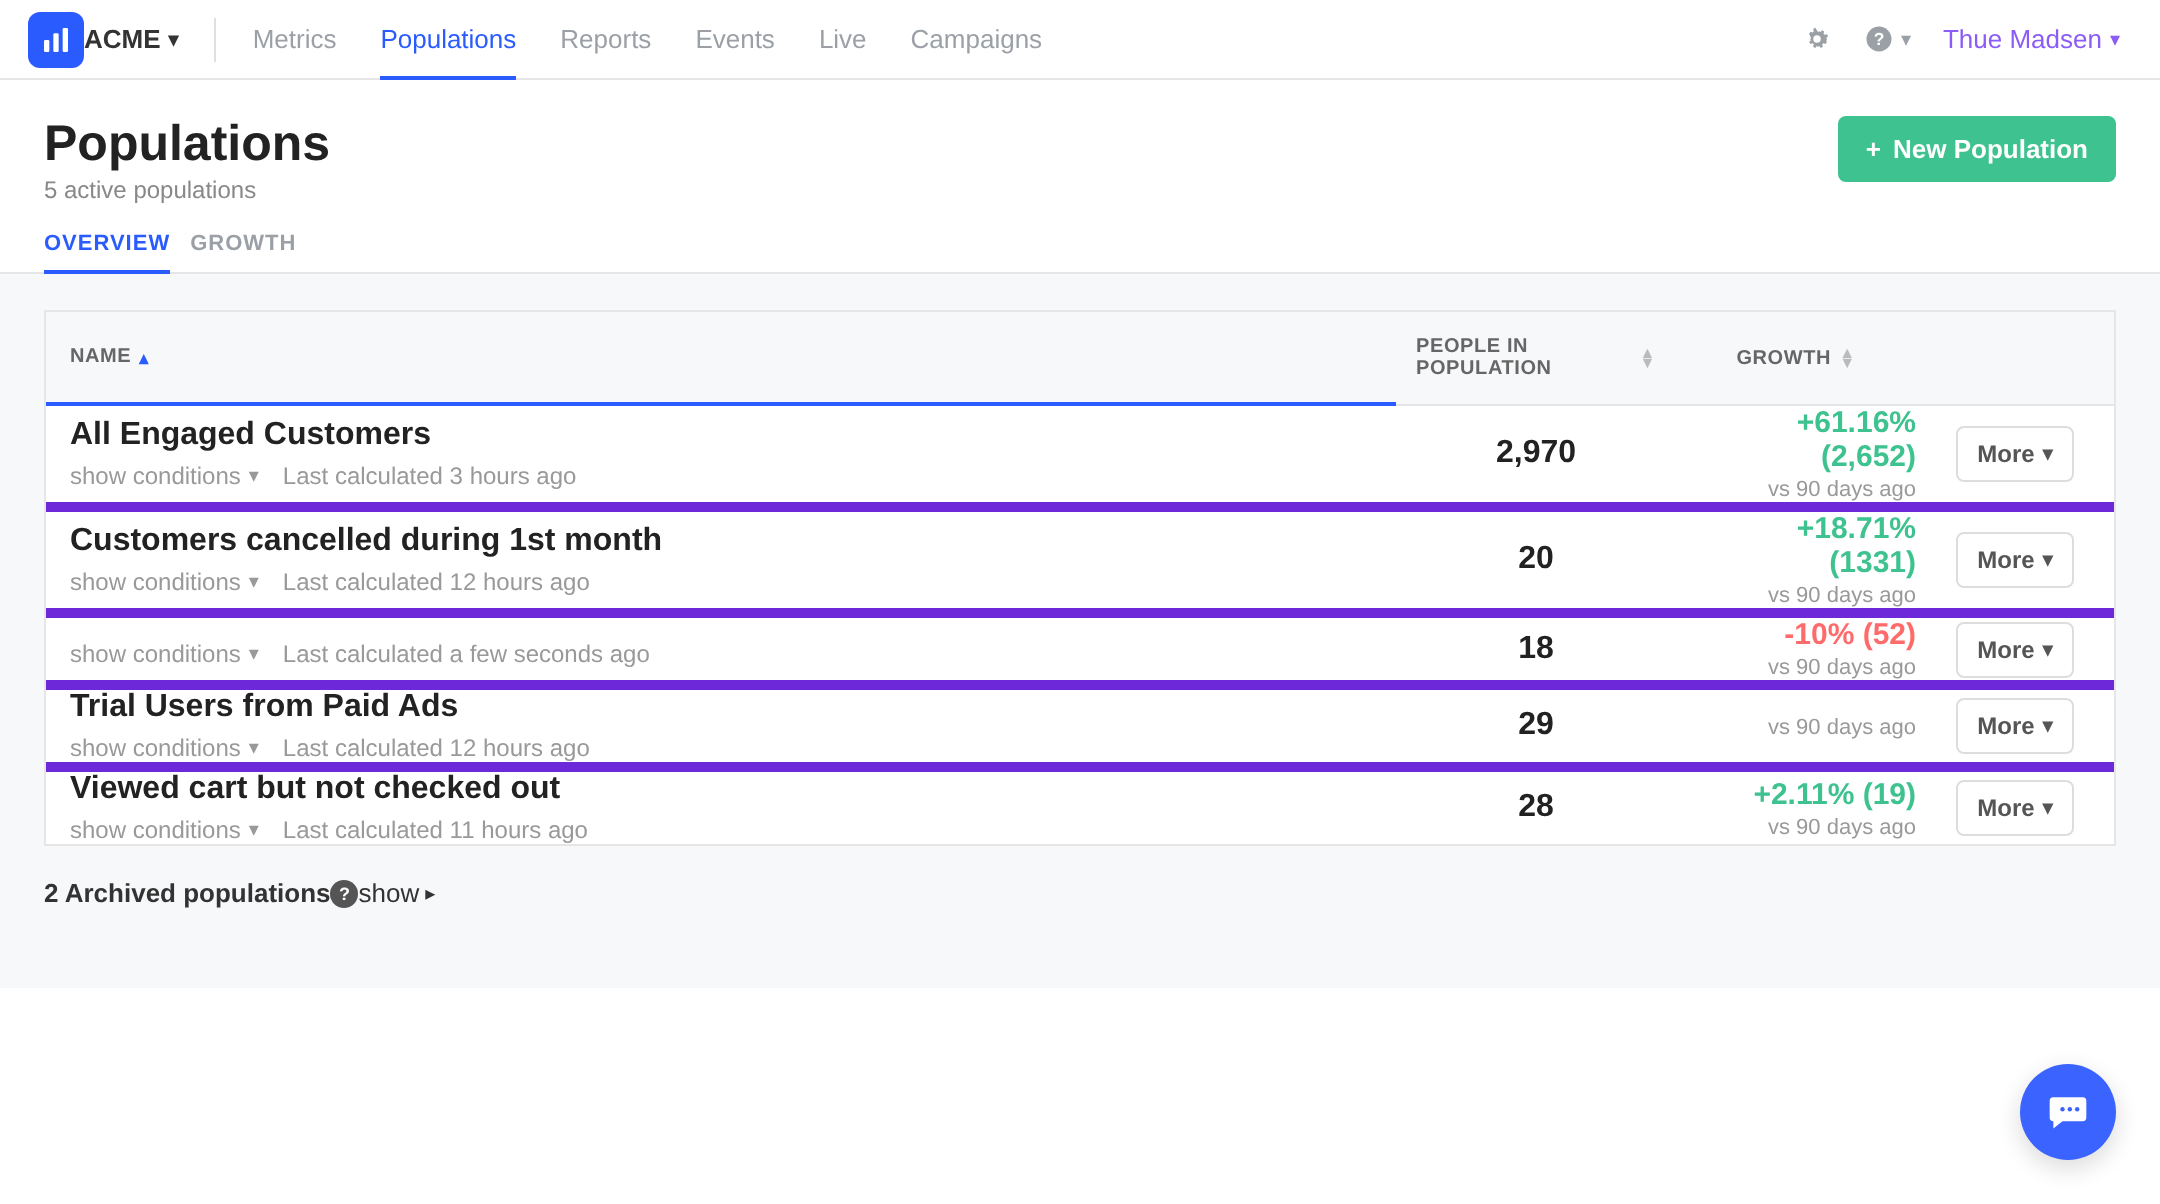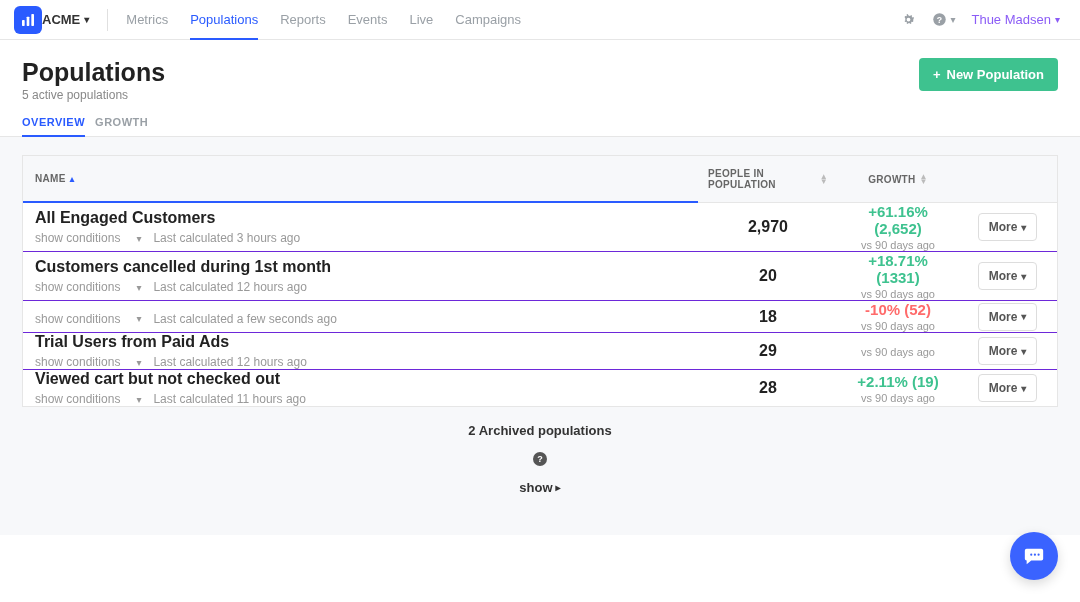--- a/index.html
+++ b/index.html
@@ -39,39 +39,39 @@
 
   .thead { display: flex; background: #f7f8fa; border-bottom: 1px solid #e6e6e6; font-size: 10px; font-weight: 700; letter-spacing: 0.3px; color: #666; }
   .th { padding: 12px 10px; display: flex; align-items: center; gap: 4px; }
   .th-name { flex: 0 0 675px; padding-left: 12px; cursor: pointer; border-bottom: 2px solid #2a5bff; margin-bottom: -1px; }
   .th-people { flex: 0 0 140px; justify-content: center; cursor: pointer; }
   .th-change { flex: 0 0 120px; justify-content: center; cursor: pointer; }
   .th-more { flex: 1; }
   .sort-ind { color: #2a5bff; font-size: 9px; }
   .sort-arrows { color: #bbb; font-size: 8px; display: flex; flex-direction: column; line-height: 5px; }
 
-  .row { display: flex; border-top: 1px solid #6d28d9; align-items: center; }
+  .row { display: flex; border-top: 5px solid #6d28d9; align-items: center; }
   .row:first-child { border-top: none; }
   .cell-name { flex: 0 0 675px; padding: 0 12px; }
   .pop-name { font-size: 16px; font-weight: 700; color: #222; }
   .pop-meta { font-size: 12px; color: #999; margin-top: 4px; display: flex; align-items: center; gap: 12px; }
-  .show-cond { display: flex; align-items: center; gap: 16px; cursor: pointer; }
+  .show-cond { display: flex; align-items: center; gap: 4px; cursor: pointer; }
   .cell-people { flex: 0 0 140px; text-align: center; font-size: 16px; font-weight: 700; color: #222; }
-  .cell-change { flex: 0 0 120px; text-align: center; }
+  .cell-change { flex: 0 0 120px; text-align: right; }
   .change-main { font-size: 15px; font-weight: 700; }
   .change-pos { color: #3ec28f; }
   .change-neg { color: #ff6b6b; }
   .change-sub { font-size: 11px; color: #999; margin-top: 2px; }
   .cell-more { flex: 1; display: flex; justify-content: center; }
   .more-btn { background: #fff; border: 1px solid #ddd; border-radius: 4px; font-size: 12px; font-weight: 600; color: #555; padding: 6px 10px; display: flex; align-items: center; gap: 4px; cursor: pointer; }
 
   
-  .archived { padding: 16px 0 0 0; font-size: 13px; font-weight: 700; color: #333; display: flex; align-items: center; gap: 14px; flex-direction: column; }
+  .archived { padding: 16px 0 0 0; font-size: 13px; font-weight: 700; color: #333; display: flex; align-items: center; gap: 0; }
   .archived .help { width: 14px; height: 14px; background: #555; color: #fff; border-radius: 50%; font-size: 9px; font-weight: 900; display: flex; align-items: center; justify-content: center; }
-  .archived .show { font-weight: 700; cursor: pointer; display: flex; align-items: center; gap: 3px; }
+  .archived .show { font-weight: 400; cursor: pointer; display: flex; align-items: center; gap: 3px; }
 
   
   .chat-fab { position: fixed; right: 22px; bottom: 22px; width: 48px; height: 48px; border-radius: 50%; background: #3a63ff; display: flex; align-items: center; justify-content: center; cursor: pointer; box-shadow: 0 4px 12px rgba(0,0,0,0.15); }
   .chat-fab svg { width: 22px; height: 22px; }
 
   .chev { font-size: 10px; }
 </style>
 </head>
 <body>
 

